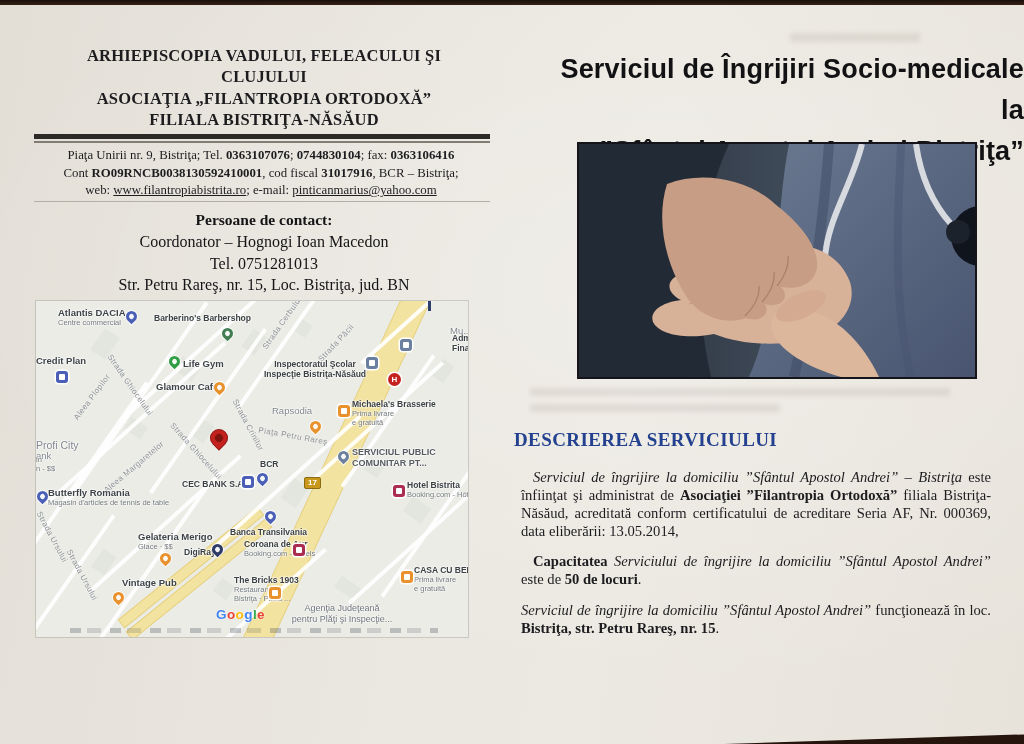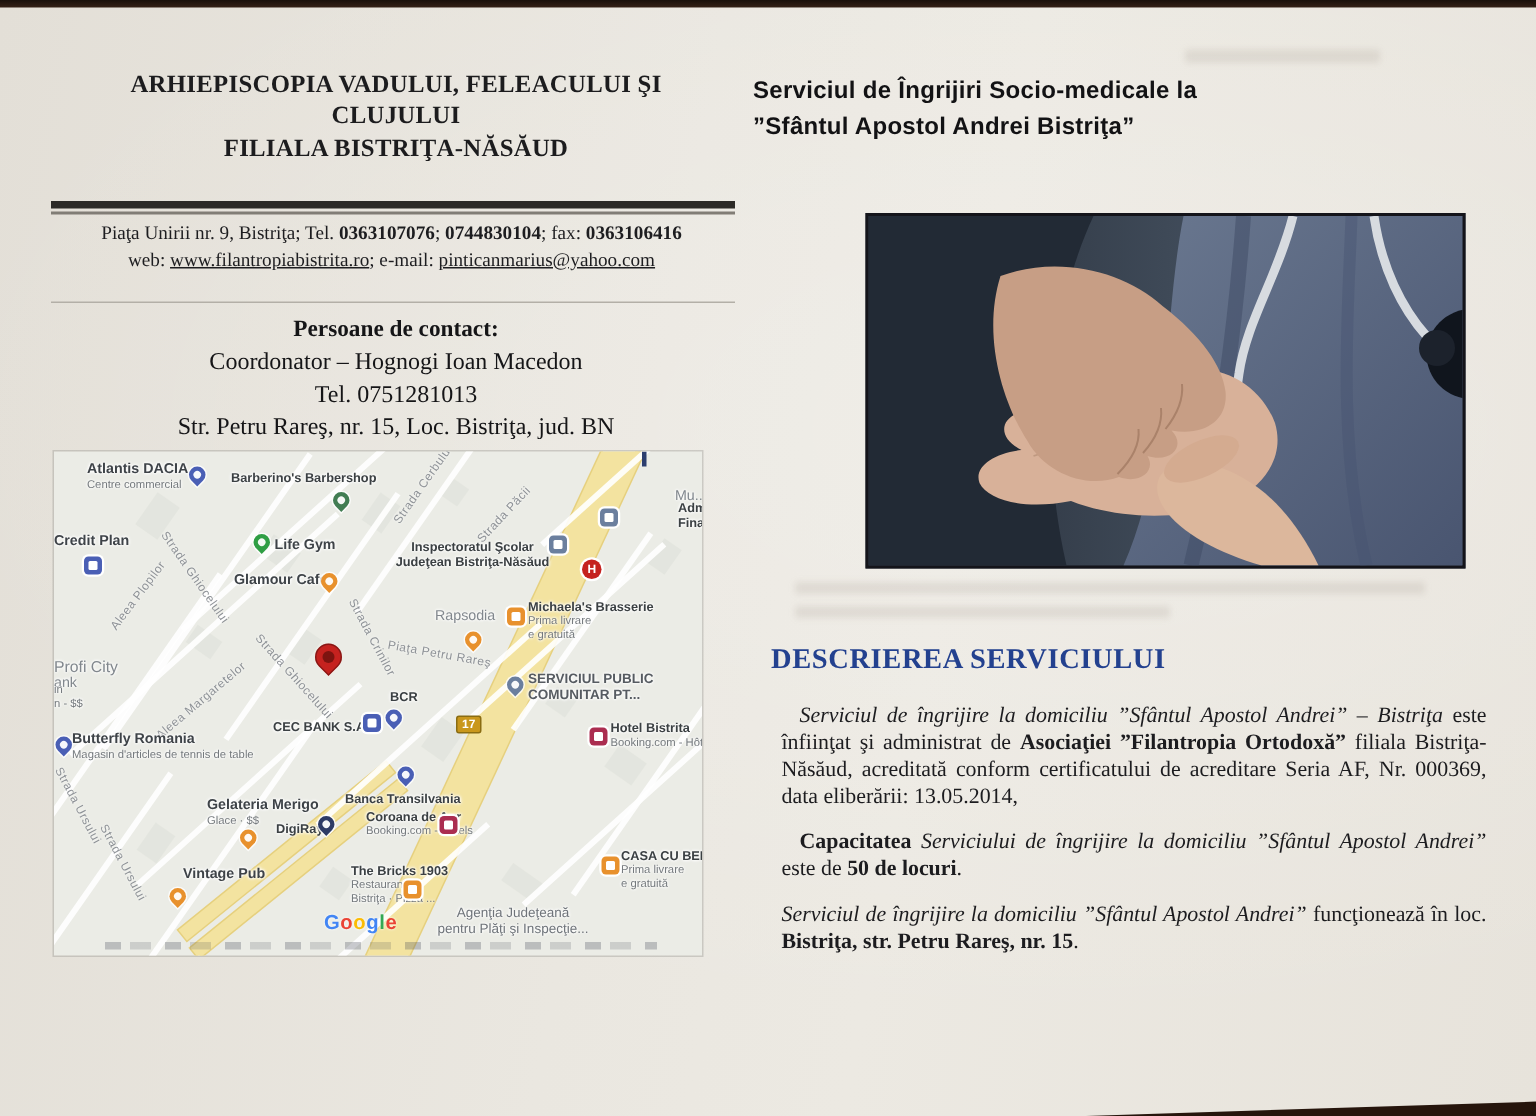--- a/index.html
+++ b/index.html
@@ -66,22 +66,22 @@
   .p-badge{padding:1px 3px;border:1px solid #8a6c12;border-radius:2px;color:#fff;
            font:700 8px/1 "Liberation Sans",sans-serif}
   .g-logo{position:absolute;z-index:4;font:700 13.5px "Liberation Sans",sans-serif;
           letter-spacing:.4px;text-shadow:0 0 2px #fff}
   .map-cutrow{position:absolute;left:34px;top:327px;width:368px;height:5px;opacity:.5;filter:blur(.4px);
     background:repeating-linear-gradient(90deg,rgba(60,65,80,.55) 0 11px,rgba(60,65,80,0) 11px 17px,
                rgba(60,65,80,.35) 17px 31px,rgba(60,65,80,0) 31px 40px)}
   .map-tick{position:absolute;left:392px;top:0;width:3px;height:10px;background:#2c3e6e;z-index:2}
 
   
-  .rtitle{position:absolute;left:502px;top:44px;width:488px;text-align:left;
-      font-family:"Liberation Sans",sans-serif;font-weight:bold;font-size:16px;
+  .rtitle{position:absolute;left:536px;top:44px;width:488px;text-align:right;
+      font-family:"Liberation Sans",sans-serif;font-weight:bold;font-size:27px;
       line-height:1.52;color:#121214;letter-spacing:.2px}
   .photo{position:absolute;left:577px;top:137px;width:396px;height:233px;
       border:2px solid #14141a;background:#2a313d}
   .photo svg{display:block;width:100%;height:100%}
   .ghost{position:absolute;background:rgba(138,130,116,.15);filter:blur(2px);border-radius:2px;z-index:1}
   .rheading{position:absolute;left:514px;top:424px;width:488px;text-align:left;
       font-weight:bold;font-size:19px;color:#23418f;letter-spacing:.4px}
   .paras{position:absolute;left:521px;top:451px;width:470px;
       font-size:14.6px;line-height:1.24;color:#1c1c1f;text-align:justify}
   .paras p{margin:12px 0 1px}
@@ -92,27 +92,29 @@
 </head>
 <body>
 
 <div class="edge-top"></div>
 <div class="paper">
 
   <div>
     <div class="org">
       <div>ARHIEPISCOPIA VADULUI, FELEACULUI ŞI</div>
       <div>CLUJULUI</div>
+      <div>ASOCIAŢIA „FILANTROPIA ORTODOXĂ”</div>
       <div>FILIALA BISTRIŢA-NĂSĂUD</div>
     </div>
     <div class="rule-thick"></div>
     <div class="rule-thin"></div>
 
     <div class="contact">
       <div><span>Piaţa Unirii nr. 9, Bistriţa; Tel. </span><span class="b">0363107076</span><span>; </span><span class="b">0744830104</span><span>; fax: </span><span class="b">0363106416</span></div>
+      <div><span>Cont </span><span class="b">RO09RNCB0038130592410001</span><span>, cod fiscal </span><span class="b">31017916</span><span>, BCR  – Bistriţa;</span></div>
       <div><span>web: </span><span class="u">www.filantropiabistrita.ro</span><span>; e-mail: </span><span class="u">pinticanmarius@yahoo.com</span></div>
     </div>
     <div class="contact-divider"></div>
 
     <div class="persons">
       <div class="ph">Persoane de contact:</div>
       <div class="pl">Coordonator – Hognogi Ioan Macedon</div>
       <div class="pl">Tel. 0751281013</div>
       <div class="pl">Str. Petru Rareş, nr. 15, Loc. Bistriţa, jud. BN</div>
     </div>
@@ -180,39 +182,39 @@
           <div class="map-street" style="left: 98px; top: 166px; transform: translate(-50%, -50%) rotate(-40deg);">Aleea Margaretelor</div>
           <div class="map-street" style="left: 246px; top: 22px; transform: translate(-50%, -50%) rotate(-55deg);">Strada Cerbului</div>
           <div class="map-street" style="left: 300px; top: 42px; transform: translate(-50%, -50%) rotate(-47deg);">Strada Păcii</div>
           <div class="map-street" style="left: 160px; top: 150px; transform: translate(-50%, -50%) rotate(48deg);">Strada Ghiocelului</div>
           <div class="map-street" style="left: 212px; top: 124px; transform: translate(-50%, -50%) rotate(62deg);">Strada Crinilor</div>
           <div class="map-street" style="left: 257px; top: 135px; transform: translate(-50%, -50%) rotate(10deg);">Piaţa Petru Rareş</div>
           <div class="map-street" style="left: 16px; top: 236px; transform: translate(-50%, -50%) rotate(62deg);">Strada Ursului</div>
           <div class="map-street" style="left: 46px; top: 274px; transform: translate(-50%, -50%) rotate(62deg);">Strada Ursului</div>
           <div class="map-lbl ctr" style="left: 279px; top: 58px;">
             <span class="l-name">Inspectoratul Şcolar</span>
-            <span class="l-name">Judeţean Bistriţa-Năsăud</span>
+            <span class="l-name">Inspecţie Bistriţa-Năsăud</span>
           </div>
           <div class="p-sq" style="left: 330px; top: 56px; background: rgb(107, 127, 158);"></div>
           <div class="map-lbl" style="left: 378px; top: 32px; margin-left: 38px;">
             <span class="l-name">Administraţia</span>
             <span class="l-name">Finanţelor Pu..</span>
           </div>
           <div class="p-sq" style="left: 364px; top: 38px; background: rgb(107, 127, 158);"></div>
           <div class="map-lbl" style="left: 414px; top: 24px;">
             <span class="l-area-sm">Mu..</span>
           </div>
           <div class="p-hpin" style="left: 352px; top: 72px; background: rgb(197, 34, 31);">H</div>
           <div class="map-lbl" style="left: 316px; top: 98px;">
             <span class="l-name">Michaela's Brasserie</span>
             <span class="l-sub">Prima livrare</span>
             <span class="l-sub">e gratuită</span>
           </div>
           <div class="p-sq" style="left: 302px; top: 104px; background: rgb(232, 145, 45);"></div>
-          <div class="map-lbl" style="left: 254px; top: 104px;">
+          <div class="map-lbl" style="left: 236px; top: 104px;">
             <span class="l-area-sm">Rapsodia</span>
           </div>
           <div class="p-pin" style="left: 274px; top: 120px; background: rgb(232, 145, 45);"></div>
           <div class="map-lbl" style="left: 224px; top: 158px;">
             <span class="l-name">BCR</span>
           </div>
           <div class="p-pin" style="left: 221px; top: 172px; background: rgb(74, 95, 181);"></div>
           <div class="map-lbl" style="left: 316px; top: 146px;">
             <span class="l-pub">SERVICIUL PUBLIC</span>
             <span class="l-pub">COMUNITAR PT...</span>

